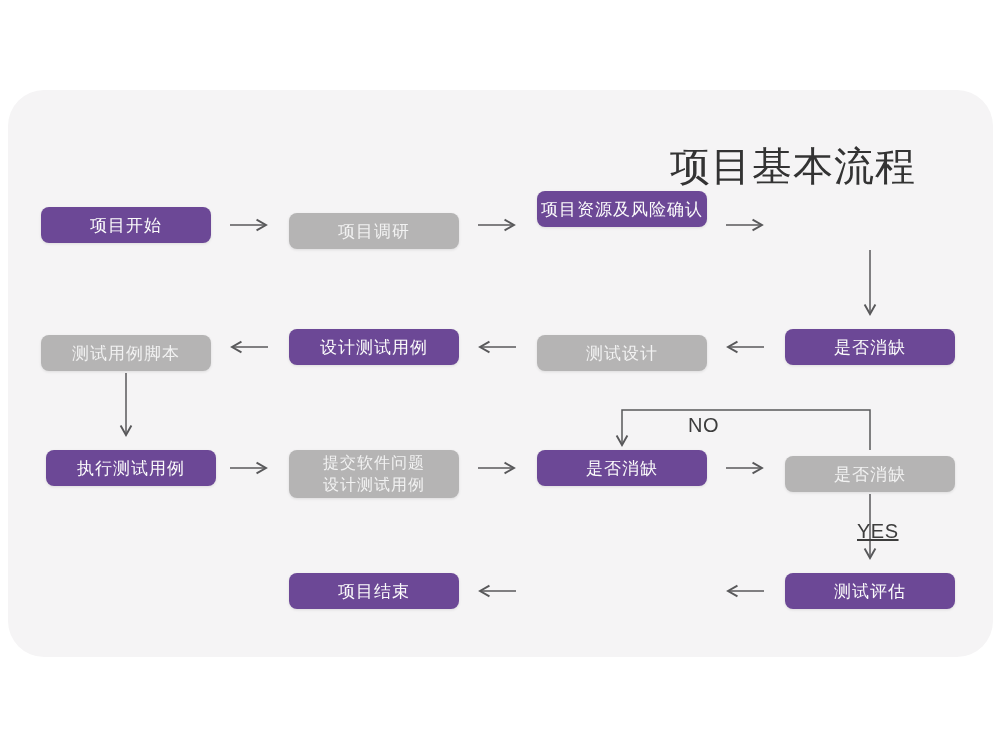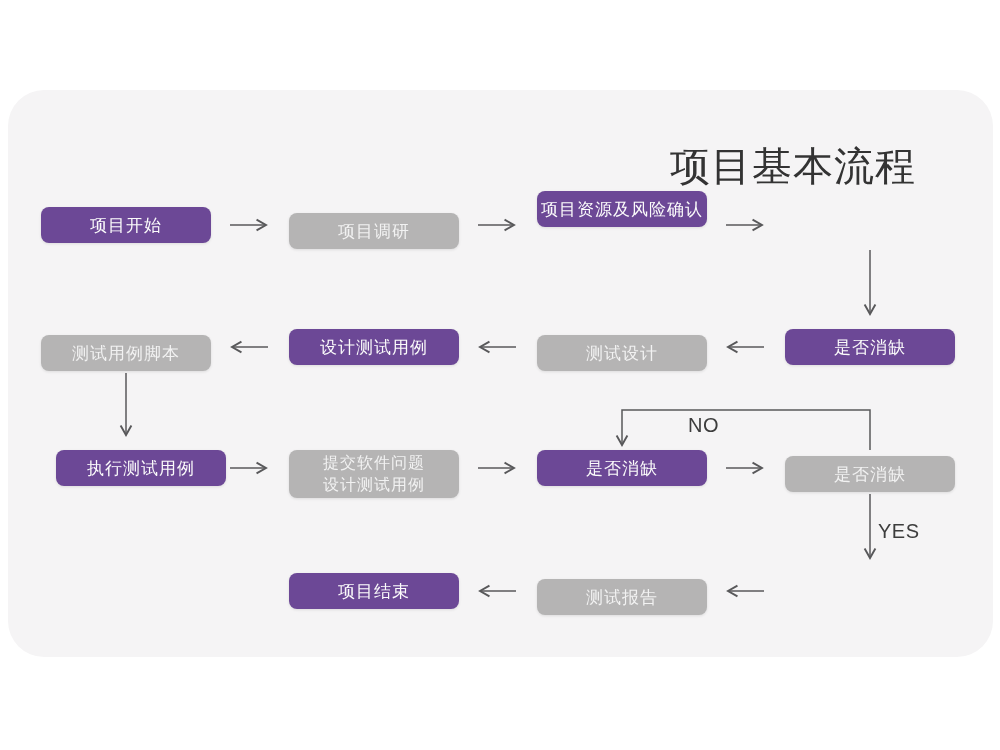--- a/index.html
+++ b/index.html
@@ -80,21 +80,21 @@
     line-height: 22px;
   }
 
   .edge-label {
     position: absolute;
     font-size: 20px;
     color: var(--label-text);
     letter-spacing: 0.5px;
   }
   .edge-label.no  { left: 688px; top: 414px; }
-  .edge-label.yes { left: 878px; top: 520px; }
+  .edge-label.yes { left: 857px; top: 520px; text-decoration: underline; }
 </style>
 </head>
 <body>
 
 <div class="stage">
 
   <div class="card"></div>
 
   <div class="title">项目基本流程</div>
 
@@ -131,27 +131,27 @@
 
   <div class="node purple" style="left:41px;  top:207px">项目开始</div>
   <div class="node gray" style="left:289px; top:207px">项目调研</div>
   <div class="node purple" style="left:537px; top:191px">项目资源及风险确认</div>
 
   <div class="node purple" style="left:785px; top:329px">是否消缺</div>
   <div class="node gray" style="left:537px; top:329px">测试设计</div>
   <div class="node purple" style="left:289px; top:329px">设计测试用例</div>
   <div class="node gray" style="left:41px;  top:329px">测试用例脚本</div>
 
-  <div class="node purple" style="left:56px;  top:450px">执行测试用例</div>
+  <div class="node purple" style="left:46px;  top:450px">执行测试用例</div>
   <div class="node gray tall" style="left:289px; top:444px">
     <span>提交软件问题</span>
     <span>设计测试用例</span>
   </div>
   <div class="node purple" style="left:537px; top:450px">是否消缺</div>
   <div class="node gray" style="left:785px; top:450px">是否消缺</div>
 
-  <div class="node gray" style="left:537px; top:573px">测试报告</div>
+  <div class="node purple" style="left:785px; top:573px">测试评估</div>
   <div class="node purple" style="left:289px; top:573px">项目结束</div>
 
   <div class="edge-label no">NO</div>
   <div class="edge-label yes">YES</div>
 
 </div>
 
 </body></html>

